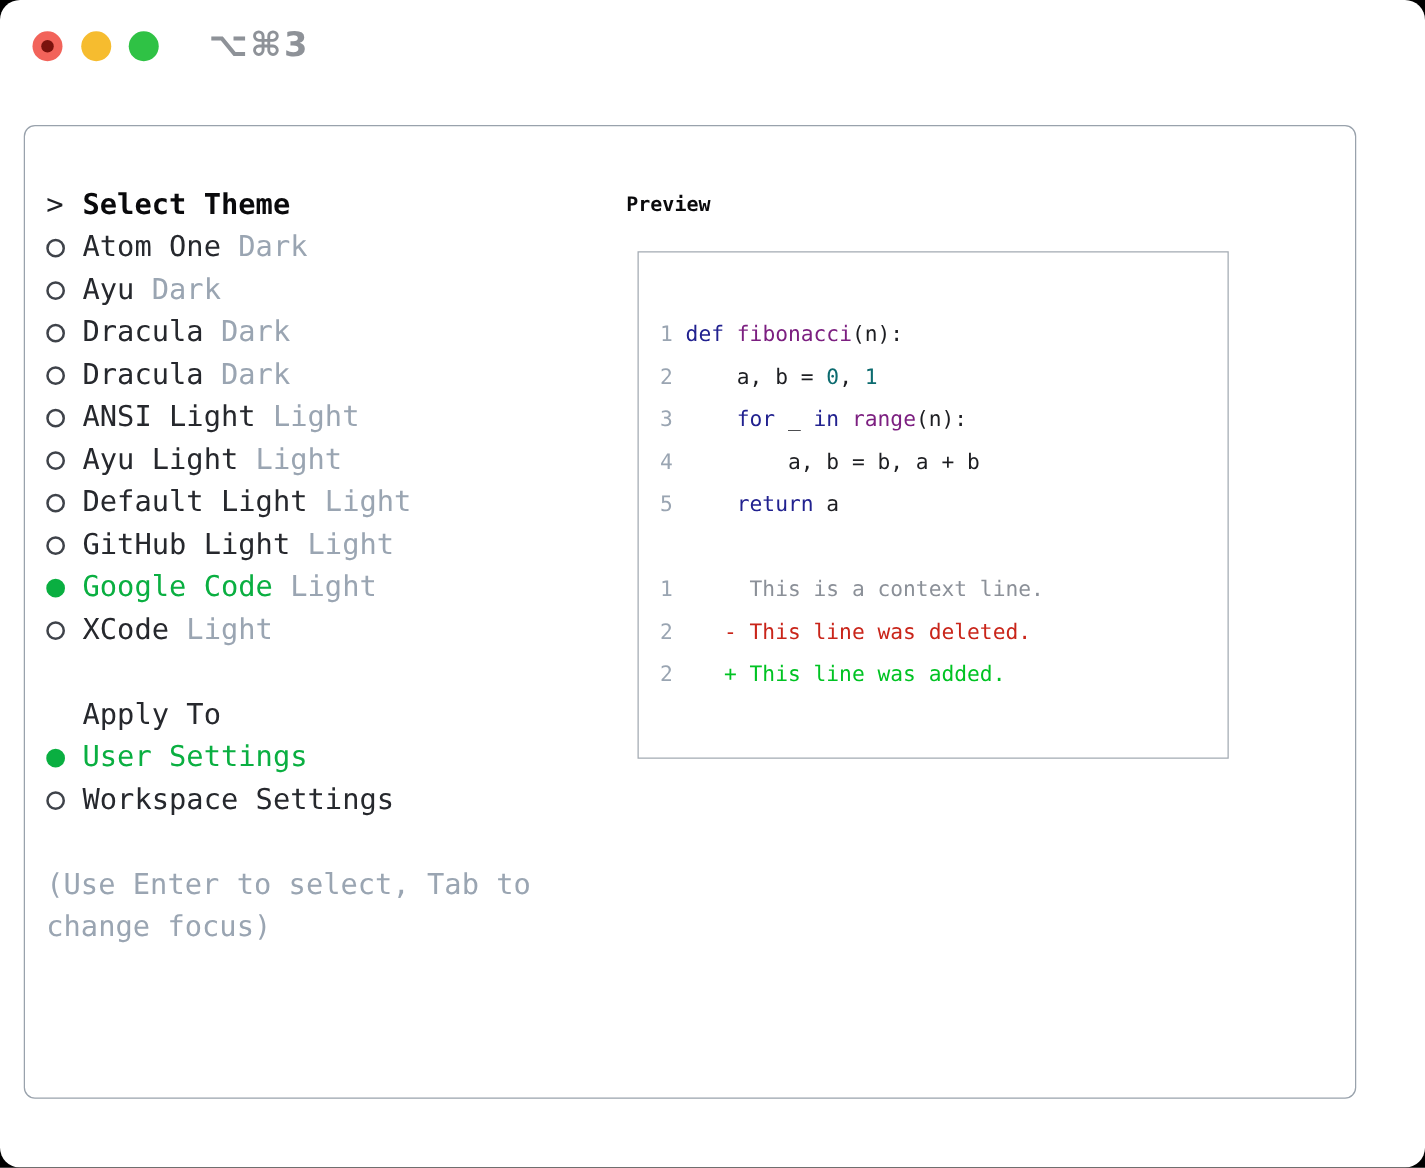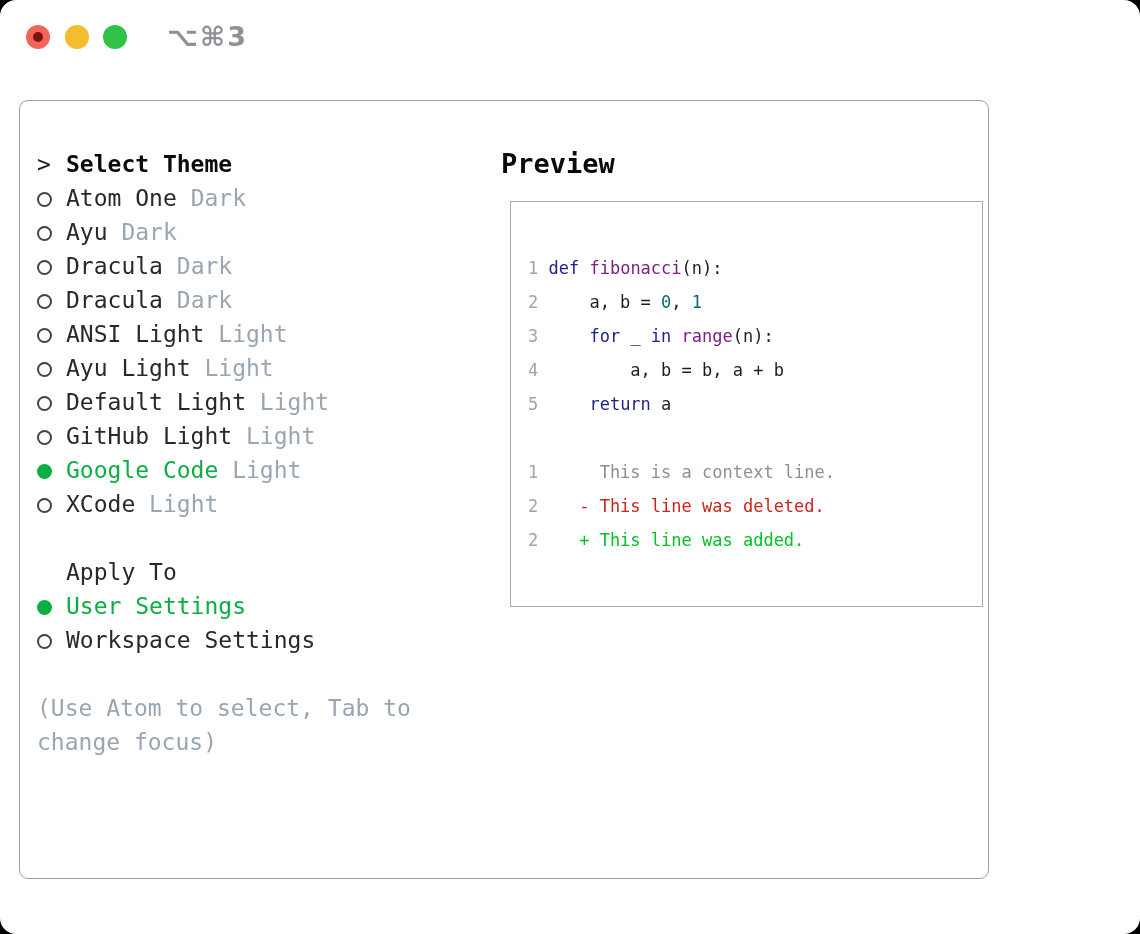--- a/index.html
+++ b/index.html
@@ -15,42 +15,42 @@
   .light.red::after{content:"";position:absolute;left:7px;top:7px;width:10px;height:10px;
     border-radius:50%;background:var(--traffic-red-dot);}
   .light.yellow{left:65px;background:var(--traffic-yellow);}
   .light.green{left:103px;background:var(--traffic-green);}
   .window-title{
     position:absolute;left:167px;top:21px;font-family:"DejaVu Sans", sans-serif;
     font-size:27px;font-weight:bold;color:var(--title-gray);letter-spacing:2px;
   }
   
   .panel{
-    position:absolute;left:19px;top:100px;width:970px;height:779px;
+    position:absolute;left:19px;top:100px;width:1066px;height:779px;
     border:1.5px solid var(--panel-border);border-radius:9px;box-sizing:border-box;
     background:#ffffff;
   }
   .left-col{position:absolute;left:17px;top:46px;font-size:23px;line-height:34px;color:var(--text-dark);}
   .row{white-space:pre;height:34px;}
   .bullet{display:inline-block;width:29px;}
   .circle{display:inline-block;width:15px;height:15px;box-sizing:border-box;
     border:2px solid #3f434a;border-radius:50%;vertical-align:-1px;}
   .circle.filled{border-color:var(--accent-green);background:var(--accent-green);}
   .prompt{color:#202227;}
   .hdr-label{font-weight:bold;color:#0a0a0c;}
   .tname{color:var(--text-dark);}
   .theme-row.selected .tname{color:var(--accent-green);}
   .variant{color:var(--muted-gray);margin-left:0.602em;}
   .apply-header{margin-top:34px;height:34px;padding-left:29px;white-space:pre;}
   .apply-row .tname{color:var(--text-dark);}
   .apply-row.selected .tname{color:var(--accent-green);}
   .help{margin-top:34px;color:var(--muted-gray);}
   .help-line{white-space:pre;height:34px;}
   
-  .preview-label{position:absolute;left:481px;top:46px;font-size:27px;line-height:34px;
+  .preview-label{position:absolute;left:481px;top:46px;font-size:16px;line-height:34px;
     font-weight:bold;color:#0a0a0c;}
   .preview-box{
     position:absolute;left:490px;top:100px;width:473px;height:406px;box-sizing:border-box;
     border:1.5px solid var(--preview-border);background:#ffffff;
   }
   .code{position:absolute;left:17px;top:49px;font-size:17px;line-height:34px;}
   .code-line{white-space:pre;height:34px;}
   .ln{display:inline-block;width:2ch;color:var(--line-number-gray);}
   .tk-pln{color:var(--code-plain);}
   .tk-kwd{color:var(--keyword-blue);}
@@ -91,21 +91,21 @@
         </div>
 
       <div class="apply-header"><span class="hdr2">Apply To</span></div>
 
       <div>
           <div class="row apply-row selected"><span class="bullet"><span class="circle filled"></span></span><span class="tname">User Settings</span></div>
           <div class="row apply-row"><span class="bullet"><span class="circle"></span></span><span class="tname">Workspace Settings</span></div>
         </div>
 
       <div class="help">
-        <div class="help-line">(Use Atom to select, Tab to</div>
+        <div class="help-line">(Use Enter to select, Tab to</div>
         <div class="help-line">change focus)</div>
       </div>
     </div>
 
     <div class="preview-label">Preview</div>
 
     <div class="preview-box">
       <div class="code">
           <div class="code-line"><span class="ln">1</span><span class="tk-kwd">def</span><span class="tk-pln"> </span><span class="tk-typ">fibonacci</span><span class="tk-pln">(n):</span></div>
           <div class="code-line"><span class="ln">2</span><span class="tk-pln">    a, b = </span><span class="tk-lit">0</span><span class="tk-pln">, </span><span class="tk-lit">1</span></div>

